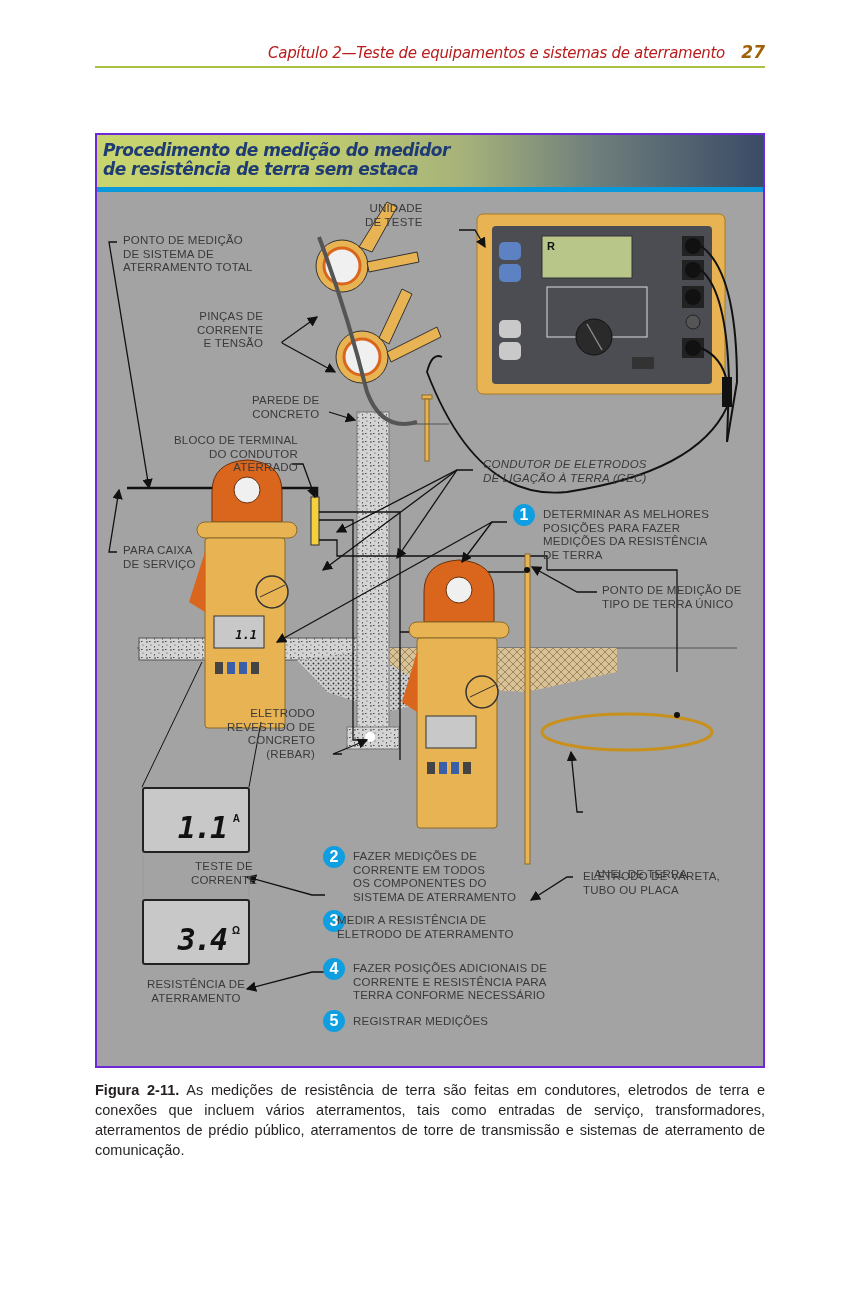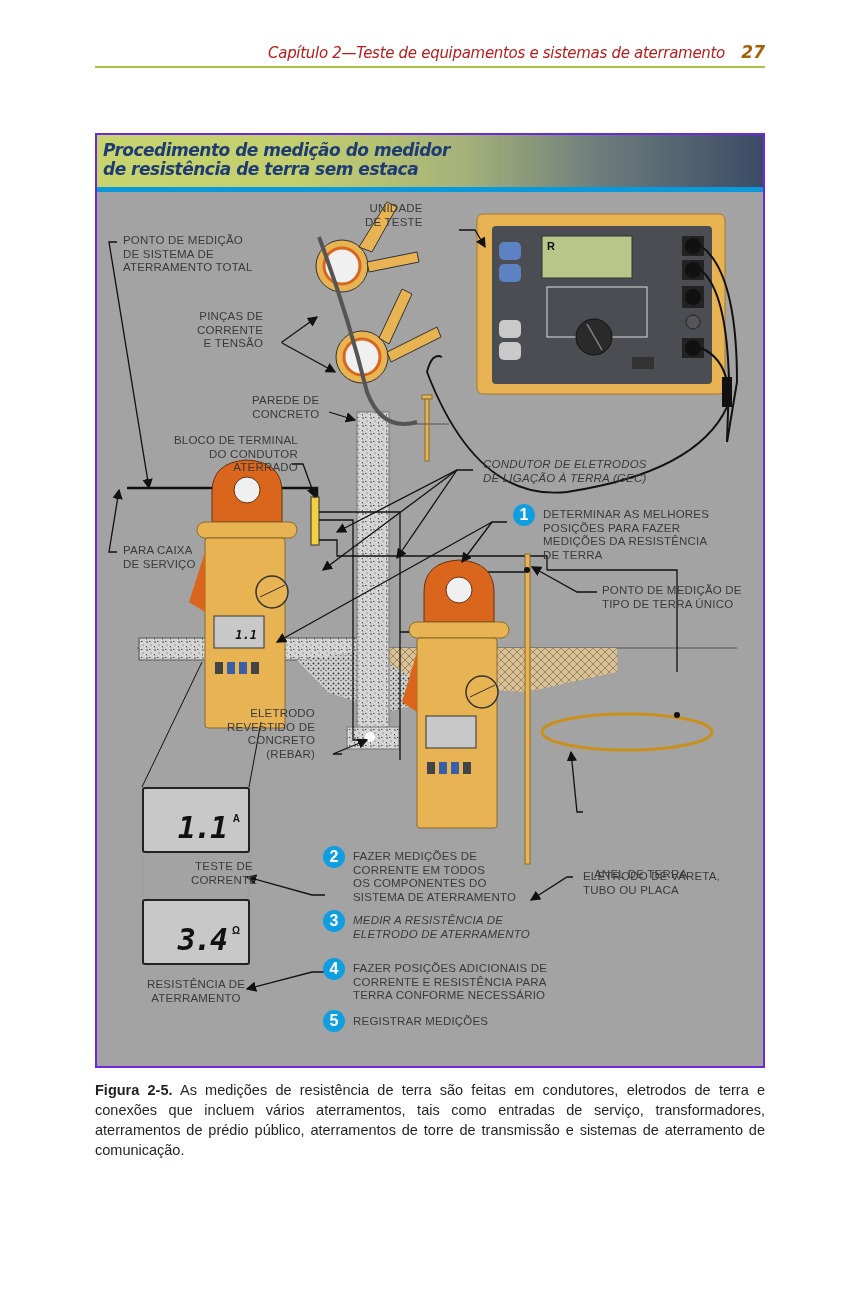--- a/index.html
+++ b/index.html
@@ -241,24 +241,24 @@
     <div class="lbl" style="left:446px;top:316px;">DETERMINAR AS MELHORES
 POSIÇÕES PARA FAZER
 MEDIÇÕES DA RESISTÊNCIA
 DE TERRA</div>
     <div class="step" style="left:226px;top:654px;">2</div>
     <div class="lbl" style="left:256px;top:658px;">FAZER MEDIÇÕES DE
 CORRENTE EM TODOS
 OS COMPONENTES DO
 SISTEMA DE ATERRAMENTO</div>
     <div class="step" style="left:226px;top:718px;">3</div>
-    <div class="lbl" style="left:256px;top:722px;font-style:italic;">MEDIR A RESISTÊNCIA DE
+    <div class="lbl" style="left:240px;top:722px;">MEDIR A RESISTÊNCIA DE
 ELETRODO DE ATERRAMENTO</div>
     <div class="step" style="left:226px;top:766px;">4</div>
     <div class="lbl" style="left:256px;top:770px;">FAZER POSIÇÕES ADICIONAIS DE
 CORRENTE E RESISTÊNCIA PARA
 TERRA CONFORME NECESSÁRIO</div>
     <div class="step" style="left:226px;top:818px;">5</div>
     <div class="lbl" style="left:256px;top:823px;">REGISTRAR MEDIÇÕES</div>
   </div>
 </div>
 
-<div class="caption"><b>Figura 2-5.</b><span> As medições de resistência de terra são feitas em condutores, eletrodos de terra e conexões que incluem vários aterramentos, tais como entradas de serviço, transformadores, aterramentos de prédio público, aterramentos de torre de transmissão e sistemas de aterramento de comunicação.</span></div>
+<div class="caption"><b>Figura 2-11.</b><span> As medições de resistência de terra são feitas em condutores, eletrodos de terra e conexões que incluem vários aterramentos, tais como entradas de serviço, transformadores, aterramentos de prédio público, aterramentos de torre de transmissão e sistemas de aterramento de comunicação.</span></div>
 
 </body></html>

